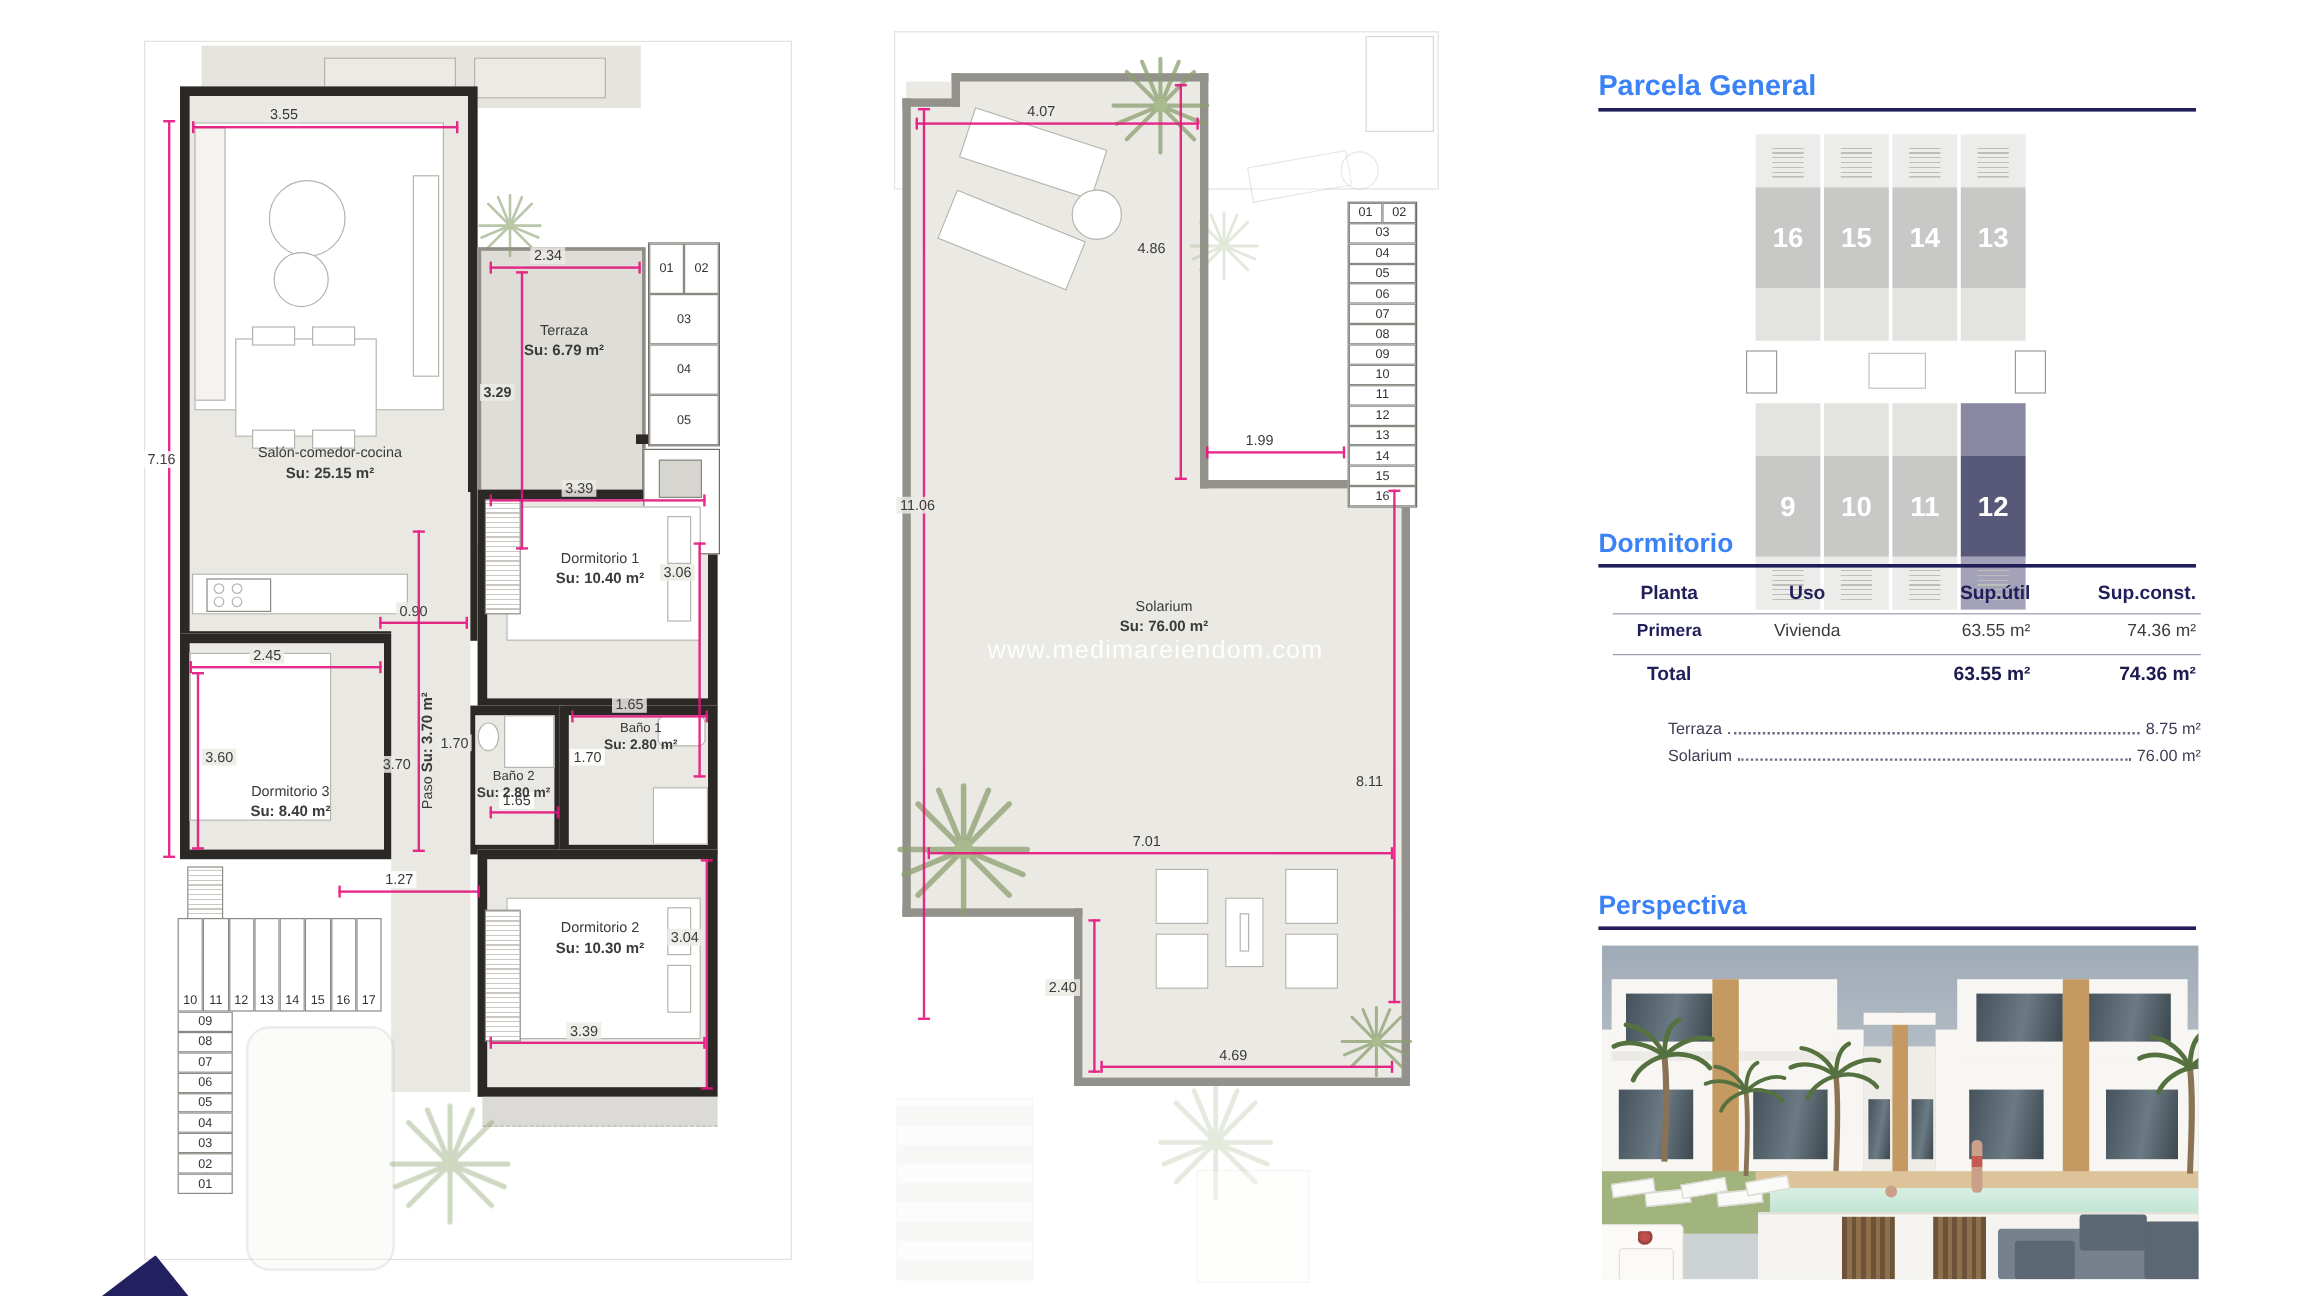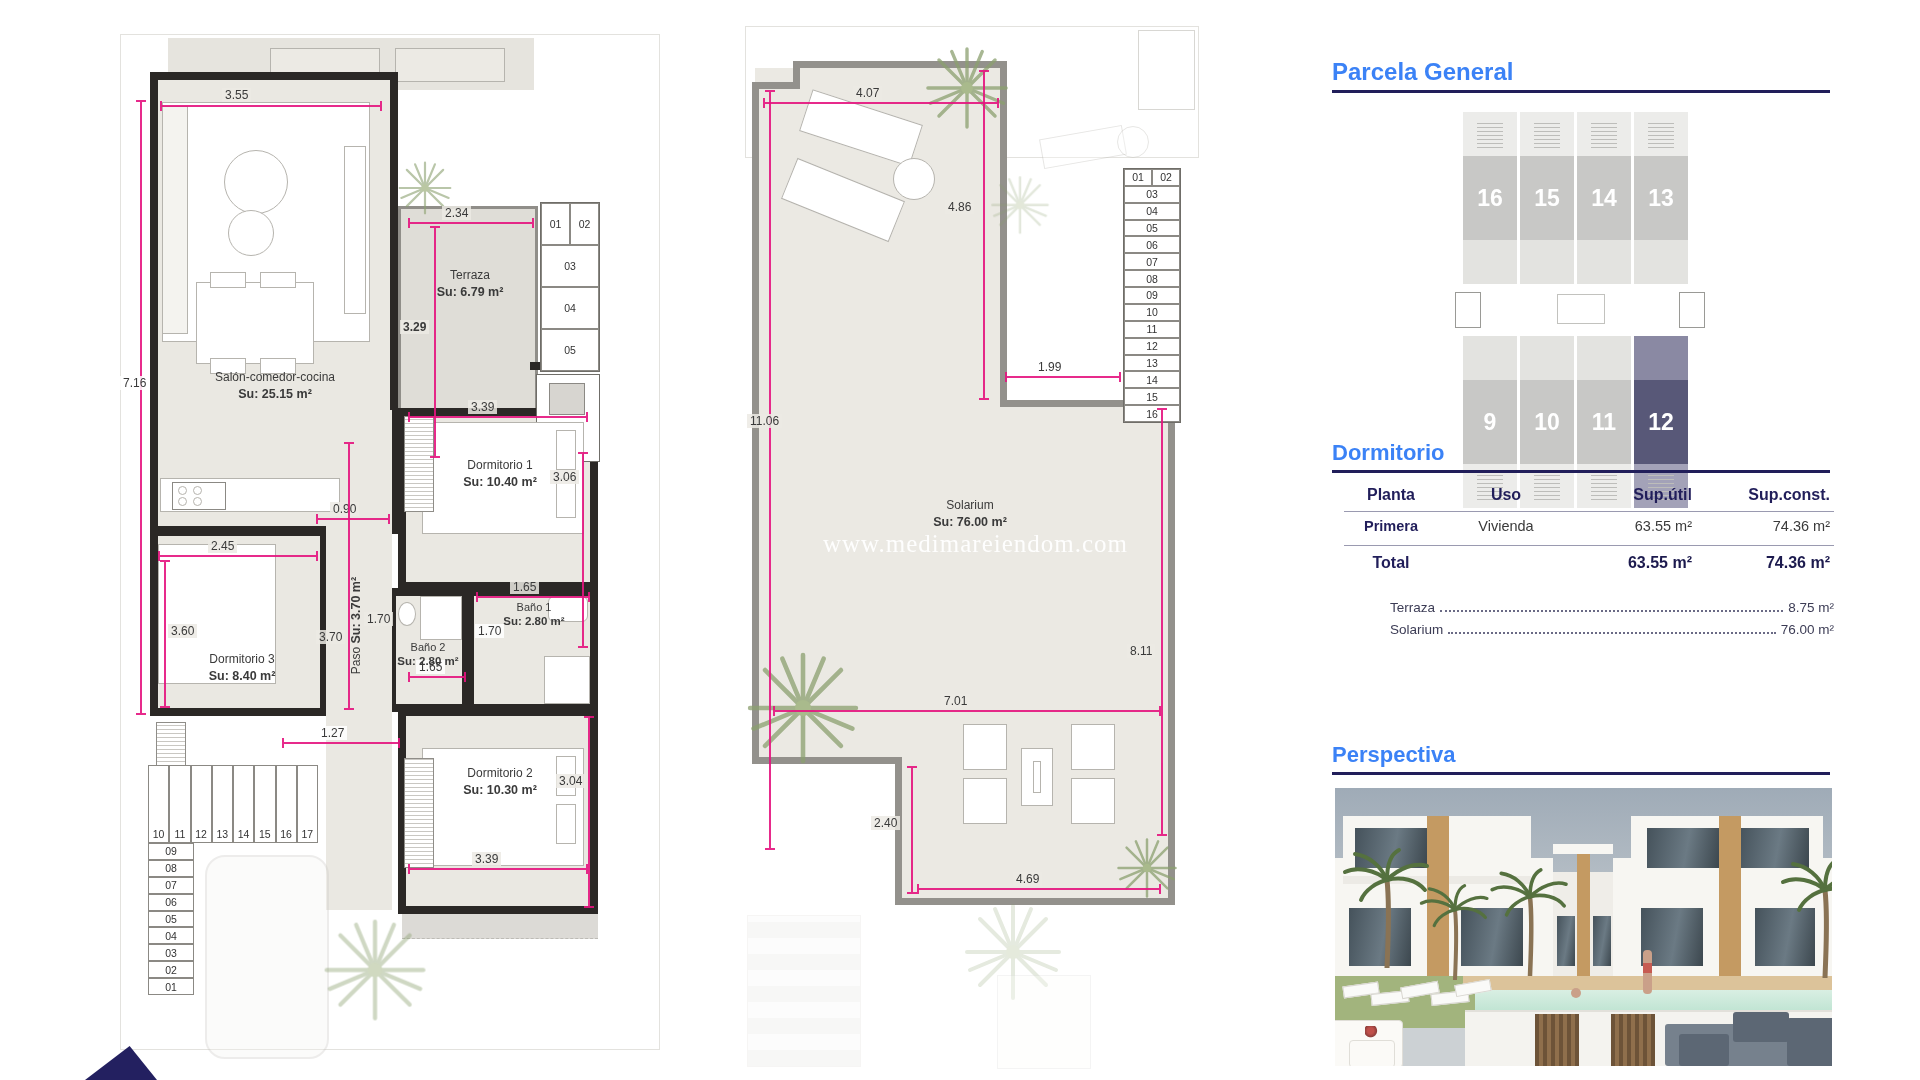--- a/index.html
+++ b/index.html
@@ -71,22 +71,22 @@
   .wallw{position:absolute;background:#f4f3ef;border-top:2px solid #e2e0da;}
   .gate{position:absolute;background:repeating-linear-gradient(90deg,#6d5338 0 4px,#8f6f4c 4px 8px);}
   .deck{position:absolute;background:#dcc39a;}
   .pool{position:absolute;background:linear-gradient(#d9efe3,#bfe4d2);}
   .lawn{position:absolute;background:#a2b47d;}
   .lounger{position:absolute;background:#fafaf8;border:1px solid #d8d6d0;}
   .couch{position:absolute;background:#5c6774;border-radius:3px;}
   .couch.light{background:#76818d;}
   .wsofa{position:absolute;background:#fbfaf7;border:1px solid #e0ded8;border-radius:4px;}
   .persona{position:absolute;}
-  .watermark{position:absolute;font-family:Liberation Serif, serif;color:rgba(255,255,255,.95);
-    font-size:25px;letter-spacing:1px;white-space:nowrap;}
+  .watermark{position:absolute;font-family:Liberation Sans, sans-serif;color:rgba(255,255,255,.95);
+    font-size:21px;letter-spacing:1px;white-space:nowrap;}
   .logo-tri{position:absolute;background:#232060;clip-path:polygon(62% 0,0 100%,100% 100%);}
   svg.palm{position:absolute;overflow:visible;}
 </style>
 </head>
 <body>
 
 <svg width="0" height="0" style="position:absolute">
   <defs>
     <g id="palmtop">
       <g stroke="#8ba06f" stroke-width="4" stroke-linecap="round" opacity="0.75">

